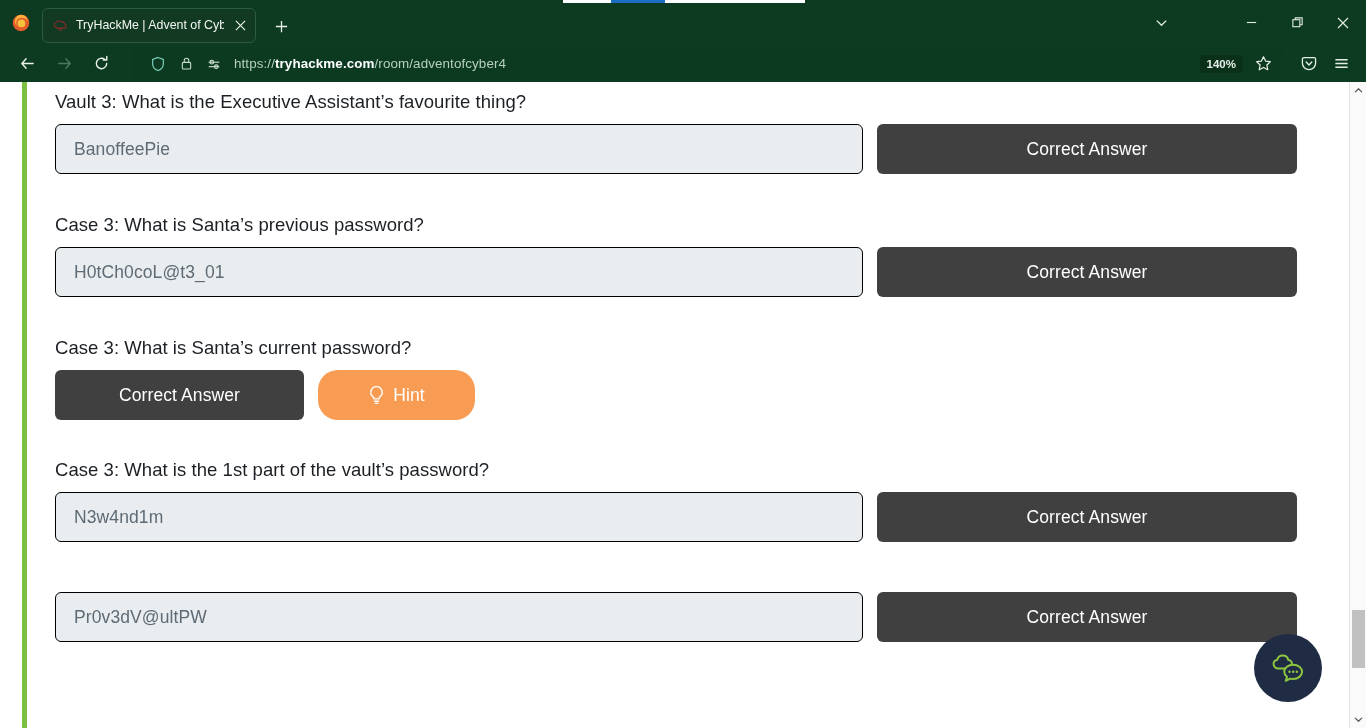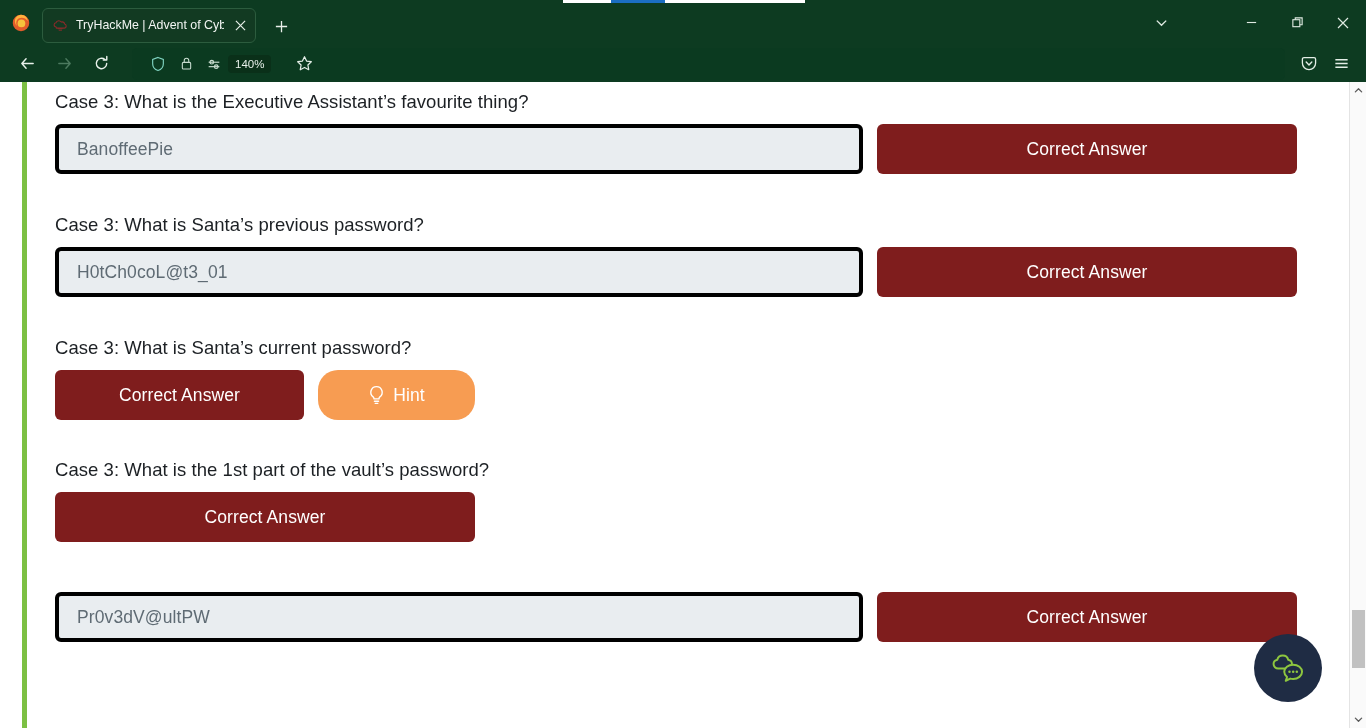--- a/index.html
+++ b/index.html
@@ -77,21 +77,21 @@
     color: #c8dccf; flex: 0 0 28px;
   }
   .url-icon.shield { color: #7fd3c0; }
   .url-text {
     flex: 1; font-size: 13.4px; color: #b8cfc0; margin-left: 6px;
     white-space: nowrap; overflow: hidden; letter-spacing: 0.1px;
   }
   .url-text b { color: #ffffff; font-weight: 700; }
   .zoom-badge {
     font-size: 11.5px; color: #e7efe9; background: #0a3019; border-radius: 4px;
-    padding: 3px 7px; margin-right: 17px;
+    padding: 3px 7px; margin-right: 4px; font-weight: bold;
   }
   .star-btn, .tool-btn {
     width: 32px; height: 30px; display: flex; align-items: center; justify-content: center;
     color: #e4eee7; flex: 0 0 32px;
   }
 
   
   .viewport {
     position: absolute; top: 82px; left: 0; width: 1366px; height: 646px;
     background: #ffffff; overflow: hidden;
@@ -104,30 +104,30 @@
     position: absolute; left: 0; top: 0; width: 1332px; height: 646px;
     padding: 0;
   }
   .qrow { position: absolute; left: 55px; width: 1244px; }
   .qlabel {
     font-size: 18.5px; color: #1c2024; line-height: 1.25;
     font-weight: 400; letter-spacing: 0.05px;
   }
   .qcontrols { display: flex; align-items: center; gap: 14px; margin-top: 11px; }
   .answer-input {
-    width: 808px; height: 50px; background: #e9edf0; border: 4px solid #000000;
+    width: 808px; height: 50px; background: #e9edf0; border: 1px solid #000000;
     border-radius: 6px; display: flex; align-items: center; padding: 0 18px;
     font-size: 17.5px; color: #5f6b74; letter-spacing: 0.1px;
   }
   .btn {
     height: 50px; border-radius: 6px; display: flex; align-items: center;
     justify-content: center; color: #ffffff; font-size: 17.5px;
     letter-spacing: 0.1px; gap: 8px;
   }
-  .btn-correct { background: #7f1d1d; width: 420px; }
+  .btn-correct { background: #404040; width: 420px; }
   .btn-correct.narrow { width: 249px; }
   .btn-hint { background: #f79c52; width: 157px; border-radius: 20px; }
   .bulb { width: 17px; height: 21px; display: block; }
 
   .qrow.cut .qlabel { color: #1c2024; }
 
   
   .chat-widget {
     position: absolute; right: 44px; bottom: 26px; width: 68px; height: 68px;
     border-radius: 50%; background: #1f2c44; display: flex;
@@ -243,20 +243,21 @@
         </svg>
       </span>
       <span class="url-icon">
         <svg width="16" height="16" viewBox="0 0 18 18">
           <path d="M3 7 H15" stroke="currentColor" stroke-width="1.3"></path>
           <circle cx="6.5" cy="7" r="2" fill="none" stroke="currentColor" stroke-width="1.3"></circle>
           <path d="M3 12 H15" stroke="currentColor" stroke-width="1.3"></path>
           <circle cx="11.5" cy="12" r="2" fill="none" stroke="currentColor" stroke-width="1.3"></circle>
         </svg>
       </span>
+      <span class="url-text"><span>https://</span><b>tryhackme.com</b><span>/room/adventofcyber4</span></span>
       <span class="zoom-badge">140%</span>
       <span class="star-btn">
         <svg width="17" height="17" viewBox="0 0 18 18">
             <path d="M9 1.8 L11.2 6.4 L16.2 7.1 L12.6 10.6 L13.5 15.6 L9 13.2 L4.5 15.6 L5.4 10.6 L1.8 7.1 L6.8 6.4 Z" fill="none" stroke="currentColor" stroke-width="1.3" stroke-linejoin="round"></path>
           </svg>
       </span>
     </div>
 
     <div class="tool-btn">
       <svg width="18" height="18" viewBox="0 0 18 18">
@@ -270,21 +271,21 @@
         </svg>
     </div>
   </div>
 
   <div class="viewport">
     <div class="accent-bar"></div>
 
     <div class="content">
 
       <div class="qrow" style="top:8px">
-        <div class="qlabel">Case 3: What is the Executive Assistant’s favourite thing?</div>
+        <div class="qlabel">Vault 3: What is the Executive Assistant’s favourite thing?</div>
         <div class="qcontrols">
           <div class="answer-input">BanoffeePie</div>
           <div class="btn btn-correct">Correct Answer</div>
         </div>
       </div>
 
       <div class="qrow" style="top:131px">
         <div class="qlabel">Case 3: What is Santa’s previous password?</div>
         <div class="qcontrols">
           <div class="answer-input">H0tCh0coL@t3_01</div>
@@ -302,20 +303,21 @@
               <path d="M6.8 17 H11.2 M7.6 19.3 H10.4" stroke="#ffffff" stroke-width="1.5" stroke-linecap="round"></path>
             </svg>
             <span>Hint</span>
           </div>
         </div>
       </div>
 
       <div class="qrow" style="top:376px">
         <div class="qlabel">Case 3: What is the 1st part of the vault’s password?</div>
         <div class="qcontrols">
+          <div class="answer-input">N3w4nd1m</div>
           <div class="btn btn-correct">Correct Answer</div>
         </div>
       </div>
 
       <div class="qrow" style="top:499px">
         <div class="qcontrols">
           <div class="answer-input">Pr0v3dV@ultPW</div>
           <div class="btn btn-correct">Correct Answer</div>
         </div>
       </div>

